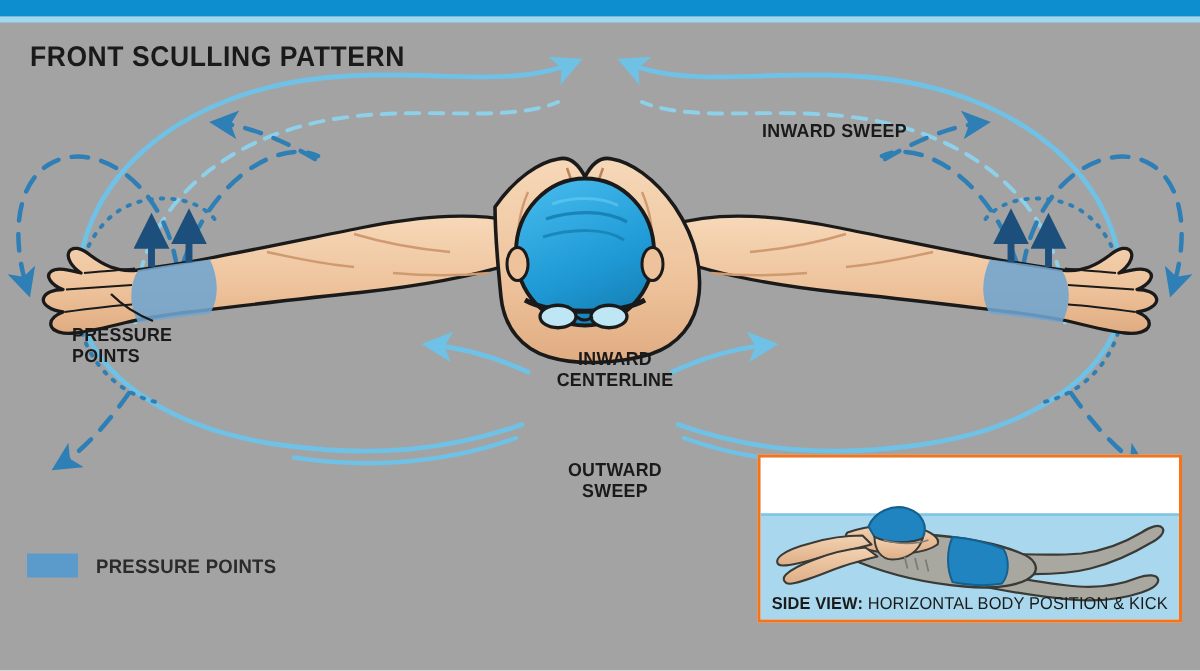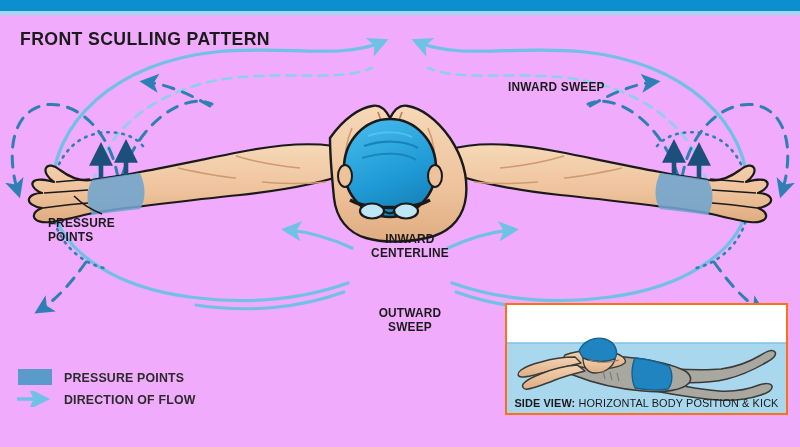--- a/index.html
+++ b/index.html
@@ -7,21 +7,21 @@
     padding: 0;
     background: #ffffff;
   }
   body {
     font-family: "Liberation Sans", sans-serif;
   }
   #page {
     position: relative;
     width: 800px;
     height: 447px;
-    background: #f0abfc;
+    background: #a3a3a3;
     overflow: hidden;
   }
   #top-banner {
     position: absolute;
     left: 0; top: 0;
     width: 800px;
     height: 11px;
     background: #0d8ecf;
   }
   #top-banner-light {
@@ -326,33 +326,20 @@
   <div class="lbl" id="lbl-pressure-points">PRESSURE
 POINTS</div>
 
   <div id="legend">
     <div class="legend-row">
       <div class="legend-key">
         <div class="legend-swatch"></div>
       </div>
       <div class="legend-text">PRESSURE POINTS</div>
     </div>
-    <div class="legend-row">
-      <div class="legend-key">
-        <svg width="36" height="16" viewBox="0 0 36 16">
-          <defs>
-            <marker id="legArrow" markerWidth="9" markerHeight="9" refX="4" refY="3.2" orient="auto" markerUnits="strokeWidth">
-              <path d="M0,0 L6.4,3.2 L0,6.4 L1.6,3.2 Z" fill="#6fc1e5"></path>
-            </marker>
-          </defs>
-          <line x1="1" y1="8" x2="25" y2="8" stroke="#6fc1e5" stroke-width="3.4" stroke-linecap="round" marker-end="url(#legArrow)"></line>
-        </svg>
-      </div>
-      <div class="legend-text">DIRECTION OF FLOW</div>
-    </div>
   </div>
 
   <div id="inset">
     <svg width="279" height="108" viewBox="0 0 279 108">
       <defs>
         <linearGradient id="insetSkin" x1="0" y1="0" x2="0" y2="1">
           <stop offset="0%" stop-color="#f2d2b2"></stop>
           <stop offset="100%" stop-color="#dfae86"></stop>
         </linearGradient>
       </defs>

